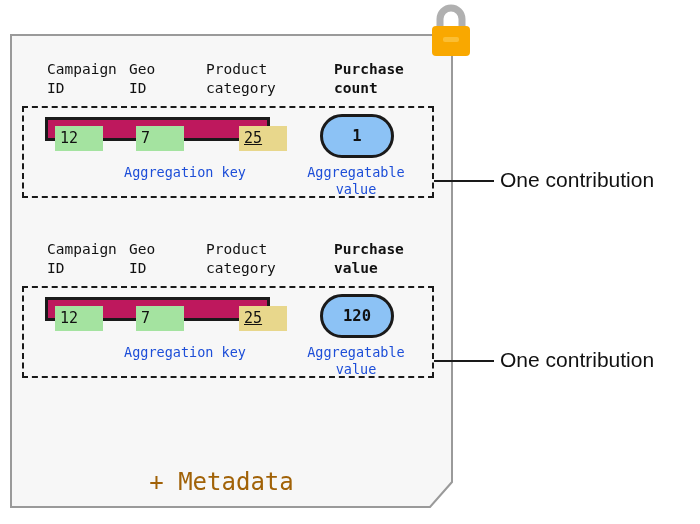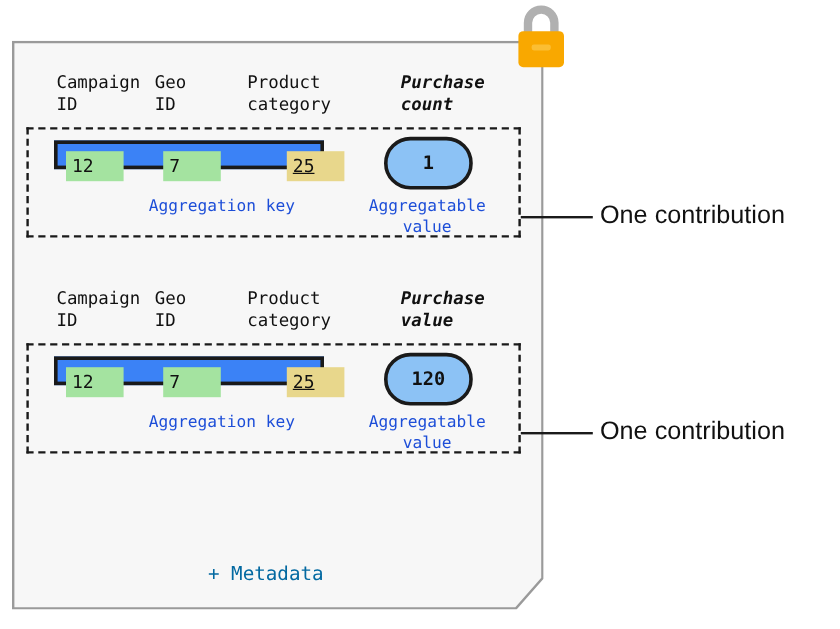--- a/index.html
+++ b/index.html
@@ -70,42 +70,42 @@
     font-size: 14.5px;
     line-height: 19px;
     color: #111111;
     white-space: pre-line;
   }
   .hdr.bold { font-weight: bold; }
   .hdr.underline { text-underline-offset: 2px; }
   #b1-h-campaign, #b2-h-campaign { left: 47px; top: 0; }
   #b1-h-geo,      #b2-h-geo      { left: 129px; top: 0; }
   #b1-h-product,  #b2-h-product  { left: 206px; top: 0; }
-  #b1-h-metric,   #b2-h-metric   { left: 334px; top: 0; font-style: italic; }
+  #b1-h-metric,   #b2-h-metric   { left: 334px; top: 0; }
 
   
   .contribution {
     position: absolute;
     left: 22px;
     top: 46px;
     width: 412px;
     height: 92px;
     border: 2px dashed #1a1a1a;
     box-sizing: border-box;
   }
 
   
   .key-box {
     position: absolute;
     left: 21px;
     top: 9px;
     width: 225px;
     height: 24px;
     border: 3px solid #1a1a1a;
-    background: #3b82f6;
+    background: #be185d;
     box-sizing: border-box;
   }
   .cell {
     position: absolute;
     top: 6px;
     height: 25px;
     line-height: 25px;
     font-family: "DejaVu Sans Mono", "Liberation Mono", monospace;
     font-size: 15px;
     color: #111111;
@@ -171,22 +171,22 @@
   #callout-2 { left: 500px; top: 348px; }
 
   
   #metadata {
     position: absolute;
     left: 0;
     top: 468px;
     width: 443px;
     text-align: center;
     font-family: "DejaVu Sans Mono", "Liberation Mono", monospace;
-    font-size: 16px;
-    color: #0369a1;
+    font-size: 24px;
+    color: #a16207;
   }
 </style>
 </head>
 <body>
 
 <div id="card"></div>
 <svg id="card-border" viewBox="0 0 443 474">
   <path d="M1,1 L442,1 L442,448 L420,473 L1,473 Z"></path>
 </svg>
 

